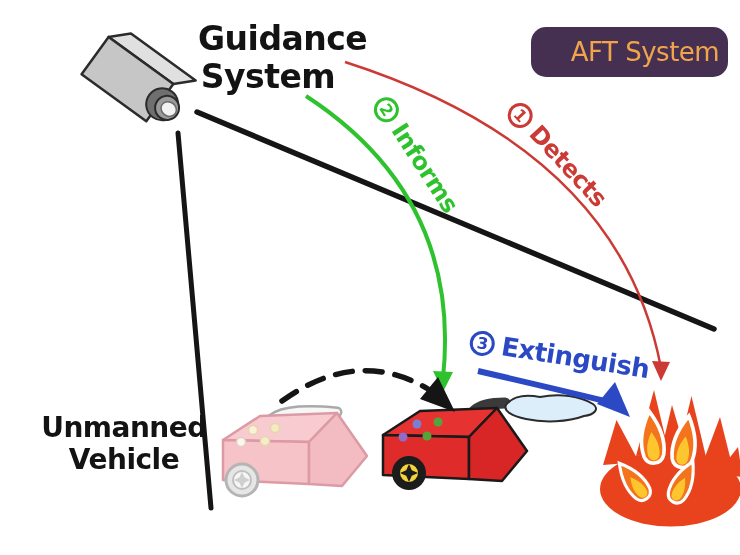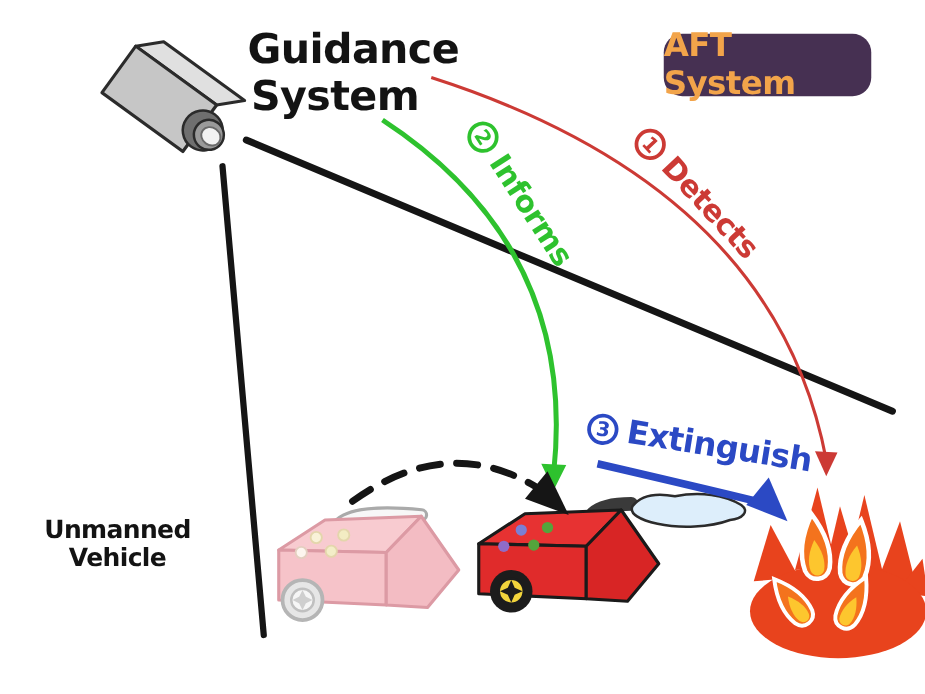--- a/index.html
+++ b/index.html
@@ -6,26 +6,26 @@
   .canvas {
     position:relative; width:740px; height:555px; background:#ffffff;
     overflow:hidden; font-family:"DejaVu Sans","Liberation Sans",sans-serif;
   }
   .art { position:absolute; left:0; top:0; }
   .text-label {
     position:absolute; font-weight:800; color:#131313;
     text-align:center; line-height:1.16; letter-spacing:-0.5px;
   }
   .guidance { left:198px; top:20px; width:140px; font-size:33px; }
-  .unmanned { left:10px; top:412px; width:168px; font-size:20px; }
+  .unmanned { left:40px; top:412px; width:168px; font-size:28px; }
   .badge {
     position:absolute; left:531px; top:27px; width:166px; height:50px;
     background:var(--badge-bg,#463052); color:var(--badge-fg,#f2a44a);
     border-radius:15px; display:flex; align-items:center; justify-content:center;
-    font-size:26px; font-weight:700; letter-spacing:-0.5px;
+    font-size:26px; font-weight:400; letter-spacing:-0.5px;padding-left:31px;
   }
   .step {
     position:absolute; display:flex; align-items:center; gap:7px;
     font-weight:800; white-space:nowrap; transform-origin:left center;
     letter-spacing:-0.5px;
   }
   .cnum {
     display:inline-flex; align-items:center; justify-content:center;
     width:25px; height:25px; border:3px solid currentColor; border-radius:50%;
     font-size:16px; box-sizing:border-box; flex:0 0 auto;

